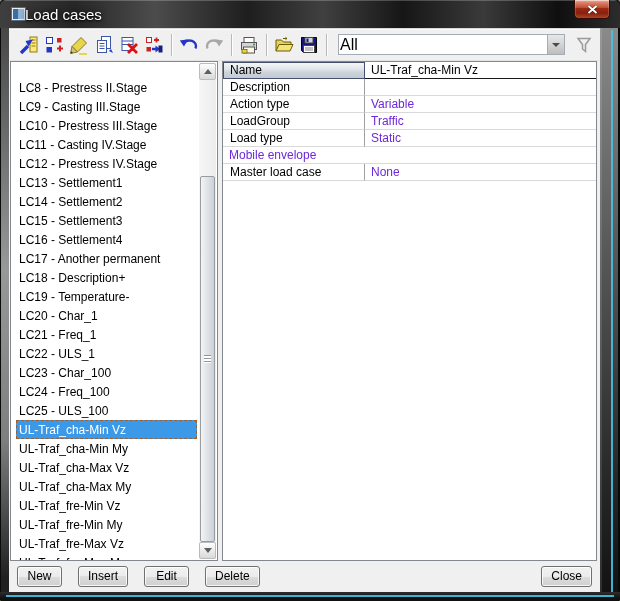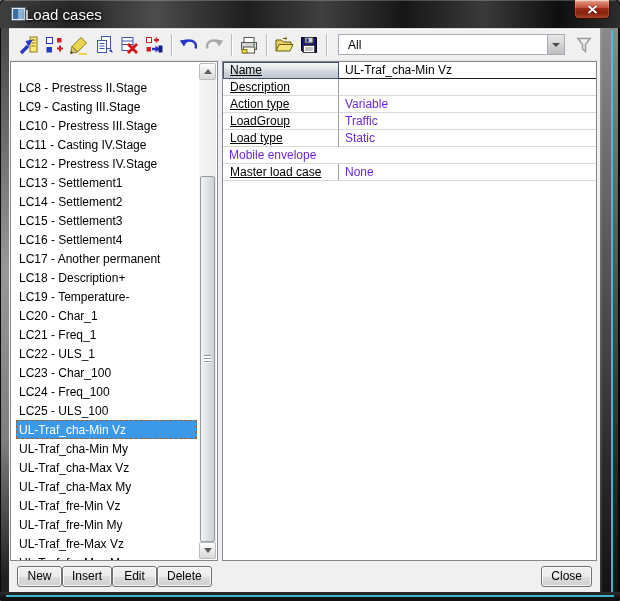--- a/index.html
+++ b/index.html
@@ -55,21 +55,21 @@
     display:flex; align-items:center; padding-left:8px;
     border-bottom:1px solid #e3e3e3; box-shadow:inset 0 1px 0 #fafafa;
   }
   .tb-btn {
     width:24px; height:24px; margin-right:1px; display:flex; align-items:center; justify-content:center;
     border:1px solid transparent; border-radius:2px;
   }
   .tb-sep { width:2px; height:22px; margin:0 4px; border-left:1px solid #b9b9b9; border-right:1px solid #fdfdfd; }
   .combo {
     display:flex; align-items:center; width:227px; height:21px; margin-left:6px;
-    border:1px solid #a5acb5; background:#fff; padding-left:9px; font-size:12px; color:#000;
+    border:1px solid #a5acb5; background:#fff; padding-left:1px; font-size:16px; color:#000;
   }
   .combo-arrow-btn {
     margin-left:auto; width:17px; height:19px; border-left:1px solid #a5acb5;
     background:linear-gradient(180deg,#e8e8e8,#cfcfcf 60%,#bdbdbd);
     display:flex; align-items:center; justify-content:center;
   }
   .tri-down { width:0; height:0; border-left:4px solid transparent; border-right:4px solid transparent; border-top:4px solid #4a4a4a; }
   
   .content { position:absolute; left:0; top:32px; width:100%; height:500px; }
   .list-panel {
@@ -104,38 +104,38 @@
   .sb-grip {
     position:absolute; left:3px; right:3px; top:50%; margin-top:-4px; height:8px;
     background:repeating-linear-gradient(180deg,#8f9499 0 1px,#fff 1px 3px);
   }
   .prop-panel {
     position:absolute; left:213px; right:3px; top:0; height:500px;
     background:#fff; border:1px solid #828790;
   }
   .prop-row { display:flex; height:17px; }
   .prop-label {
-    width:116px; font-size:12px; line-height:16px; color:#000; padding-left:7px;
+    width:142px; font-size:12px; line-height:16px; color:#000; padding-left:7px;
     border-right:1px solid #a0a0a0; border-bottom:1px solid #d9d9d9;
-    white-space:nowrap; overflow:hidden;text-decoration:underline;
+    white-space:nowrap; overflow:hidden;
   }
   .prop-label.sel {
     background:linear-gradient(180deg,#f4f5f6,#e2e6ea 40%,#ccd3db 62%,#c3cad2);
     border:1px solid #44506e; padding-left:6px; line-height:15px;
   }
   .prop-value {
     flex:1; font-size:12px; line-height:16px; color:#000; padding-left:6px;
     border-bottom:1px solid #d9d9d9; white-space:nowrap; overflow:hidden;
   }
   .prop-value.muted { color:#6d28d9; }
   .prop-value.editing { border-bottom:1px solid #1a1a1a; }
   
   .bottom-bar {
     position:absolute; left:0; bottom:0; width:100%; height:32px;
-    display:flex; align-items:center; padding:0 8px; gap:0;
+    display:flex; align-items:center; padding:0 8px; gap:16px;
   }
   .btn {
     min-width:45px; height:21px; padding:0 9px;
     border:1px solid #707070; border-radius:3px;
     background:linear-gradient(180deg,#f2f2f2 0%,#ebebeb 50%,#dddddd 50%,#cfcfcf 100%);
     box-shadow:inset 0 0 0 1px rgba(255,255,255,.8);
     font-family:"Liberation Sans", sans-serif; font-size:12px; color:#000; text-align:center;
   }
   .btn-close { margin-left:auto; }
   svg { display:block; }

